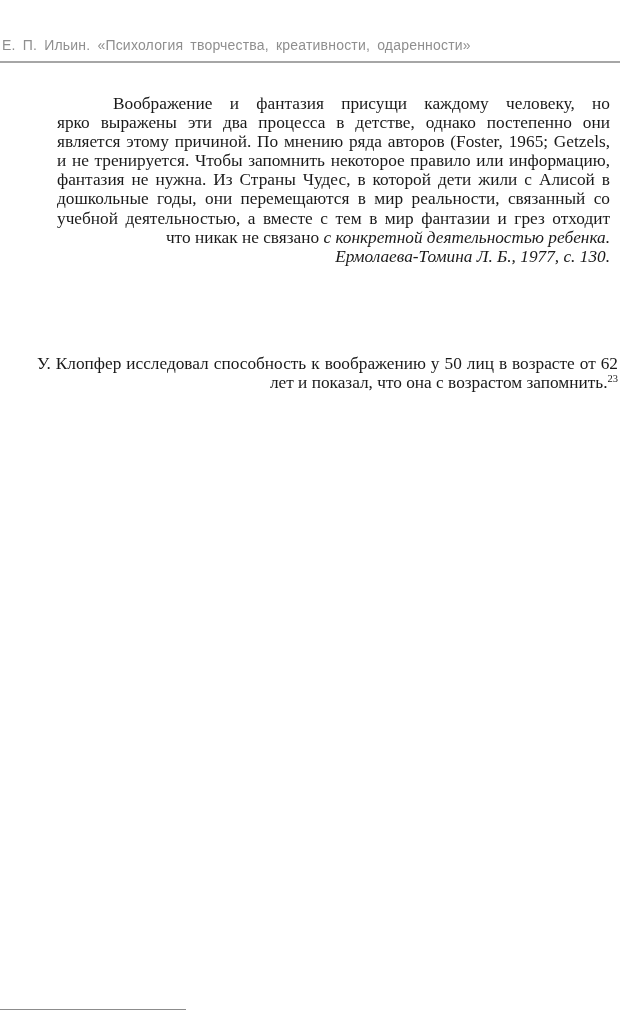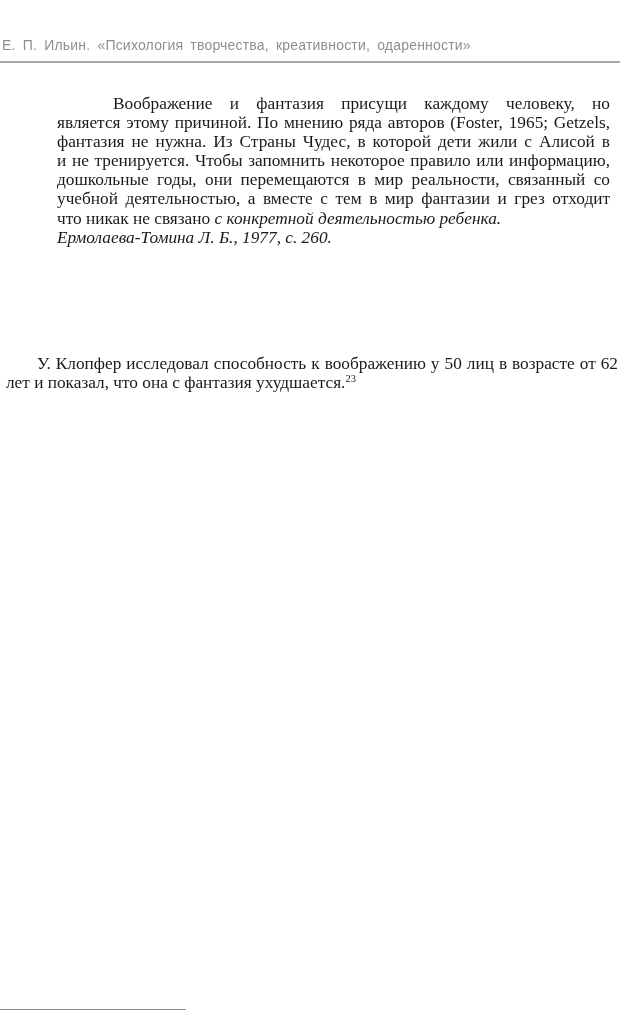--- a/index.html
+++ b/index.html
@@ -14,21 +14,21 @@
   .running-head {
     position:absolute; left:2px; top:1px; white-space:nowrap;
     font-family:"Liberation Sans", sans-serif; font-size:14px;
     color:#8f8f8f; word-spacing:3px; letter-spacing:0.2px;
   }
 
   
   .quote { position:absolute; left:57px; top:58px;  width:553px; font-size:17.3px; }
   .bodyp { position:absolute; left:6px;  top:318px; width:612px; font-size:17.3px; }
 
-  .tline { height:19.1px; line-height:19.1px; overflow:hidden; text-align:left; }
+  .tline { height:19.1px; line-height:19.1px; overflow:hidden; text-align:right; }
   .tline.j { text-align:justify; text-align-last:justify; }
   .quote .tline.ind { padding-left:56px; }
   .bodyp .tline.ind { padding-left:31px; }
   .it { font-style:italic; }
   .fnref { font-size:10.5px; position:relative; top:-6px; }
 
   
   .fnrule { position:absolute; left:0; top:973px; width:186px; height:1px; background:#8c8c8c; }
   .footnote { position:absolute; left:14px; top:984px; font-size:13.5px; color:#1a1a1a; }
   .fnmark { font-size:9.5px; position:relative; top:-4.5px; margin-right:3px; }
@@ -40,32 +40,33 @@
 <body>
 
 <div class="page">
 
   <div class="header">
     <div class="running-head">Е. П. Ильин. «Психология творчества, креативности, одаренности»</div>
   </div>
 
   <div class="quote">
       <div class="tline j ind"><span>Воображение и фантазия присущи каждому человеку, но различаются</span></div>
+      <div class="tline j"><span>ярко выражены эти два процесса в детстве, однако постепенно они</span></div>
       <div class="tline j"><span>является этому причиной. По мнению ряда авторов (Foster, 1965; Getzels,</span></div>
+      <div class="tline j"><span>и не тренируется. Чтобы запомнить некоторое правило или информацию,</span></div>
       <div class="tline j"><span>фантазия не нужна. Из Страны Чудес, в которой дети жили с Алисой в</span></div>
-      <div class="tline j"><span>и не тренируется. Чтобы запомнить некоторое правило или информацию,</span></div>
       <div class="tline j"><span>дошкольные годы, они перемещаются в мир реальности, связанный со своей</span></div>
       <div class="tline j"><span>учебной деятельностью, а вместе с тем в мир фантазии и грез отходит нечто,</span></div>
       <div class="tline"><span>что никак не связано </span><span class="it">с конкретной деятельностью ребенка.</span></div>
-      <div class="tline"><span class="it">Ермолаева-Томина Л. Б., 1977, с. 260.</span></div>
+      <div class="tline"><span class="it">Ермолаева-Томина Л. Б., 1977, с. 130.</span></div>
     </div>
 
   <div class="bodyp">
       <div class="tline j ind"><span>У. Клопфер исследовал способность к воображению у 50 лиц в возрасте от 62 до 93</span></div>
-      <div class="tline"><span>лет и показал, что она с фантазия ухудшается.</span><span class="fnref">23</span></div>
+      <div class="tline"><span>лет и показал, что она с возрастом запомнить.</span><span class="fnref">23</span></div>
     </div>
 
   <div class="fnrule"></div>
 
   <div class="footnote">
     <span class="fnmark">23</span><span>Бодалев А. А., Рудкевич Л. А., 2002.</span>
   </div>
 
   <div class="pagenum">104</div>
 

